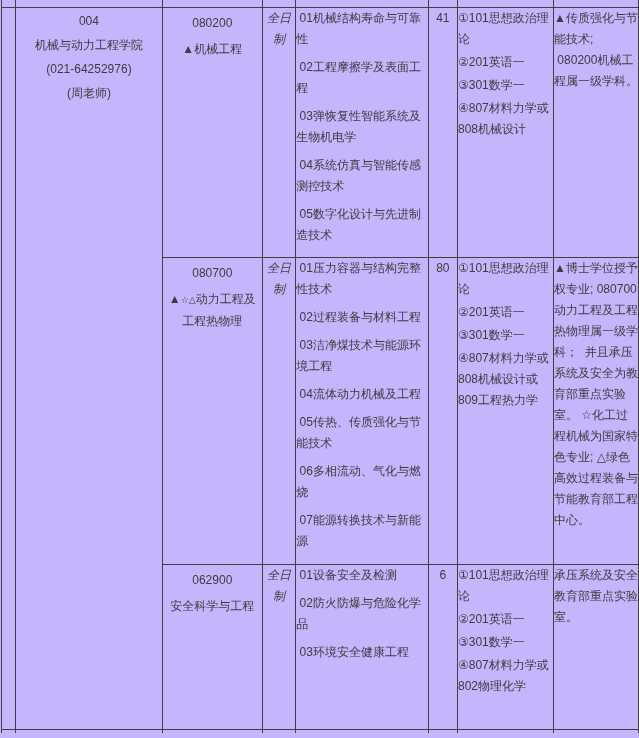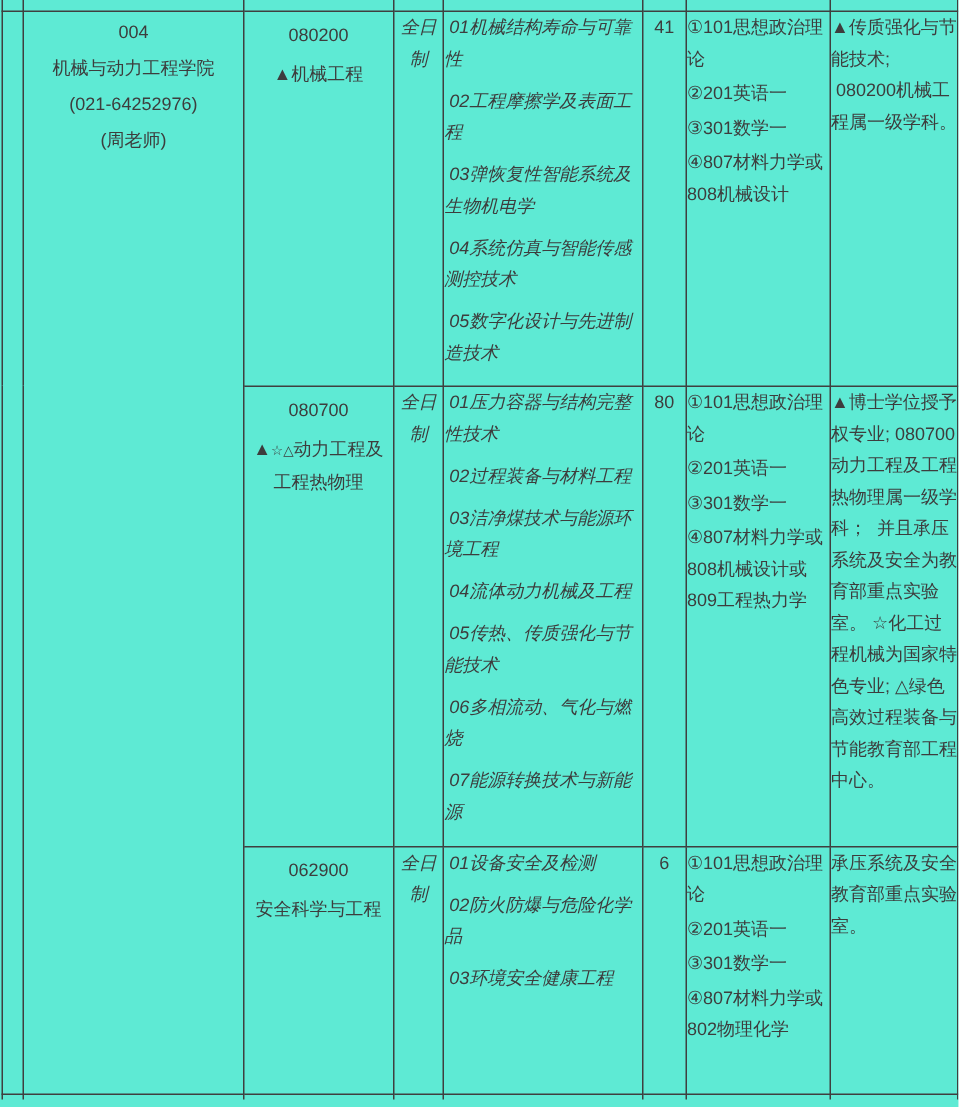--- a/index.html
+++ b/index.html
@@ -4,21 +4,21 @@
 <style>
   html, body {
     margin: 0;
     padding: 0;
     background: #fff;
     font-family: "Liberation Sans", "DejaVu Sans", sans-serif;
   }
   .page {
     width: 639px;
     height: 738px;
-    background: #5eead4;
+    background: #c4b5fd;
     overflow: hidden;
     position: relative;
   }
   table.adm {
     border-collapse: collapse;
     table-layout: fixed;
     width: 638px;
     margin-left: 1px;
     color: #3d3d3d;
   }
@@ -56,21 +56,21 @@
   .sym-small { font-size: 9px; }
 
   td.cell-mode {
     vertical-align: middle;
     text-align: center;
     padding: 0 4px;
     font-style: italic;
   }
 
   td.cell-directions { padding: 5px 2px 0 2px; }
-  td.cell-directions p { margin: 0 0 7px 0; padding: 0; white-space: pre-wrap; font-style: italic; }
+  td.cell-directions p { margin: 0 0 7px 0; padding: 0; white-space: pre-wrap; }
 
   td.cell-quota {
     text-align: center;
     padding-top: 6px;
   }
 
   td.cell-subjects { padding: 6px 1px 0 3px; }
   td.cell-subjects p { margin: 0 0 2px 0; padding: 0; }
 
   td.cell-remarks { padding: 6px 2px 0 4px; line-height: 20px; }

